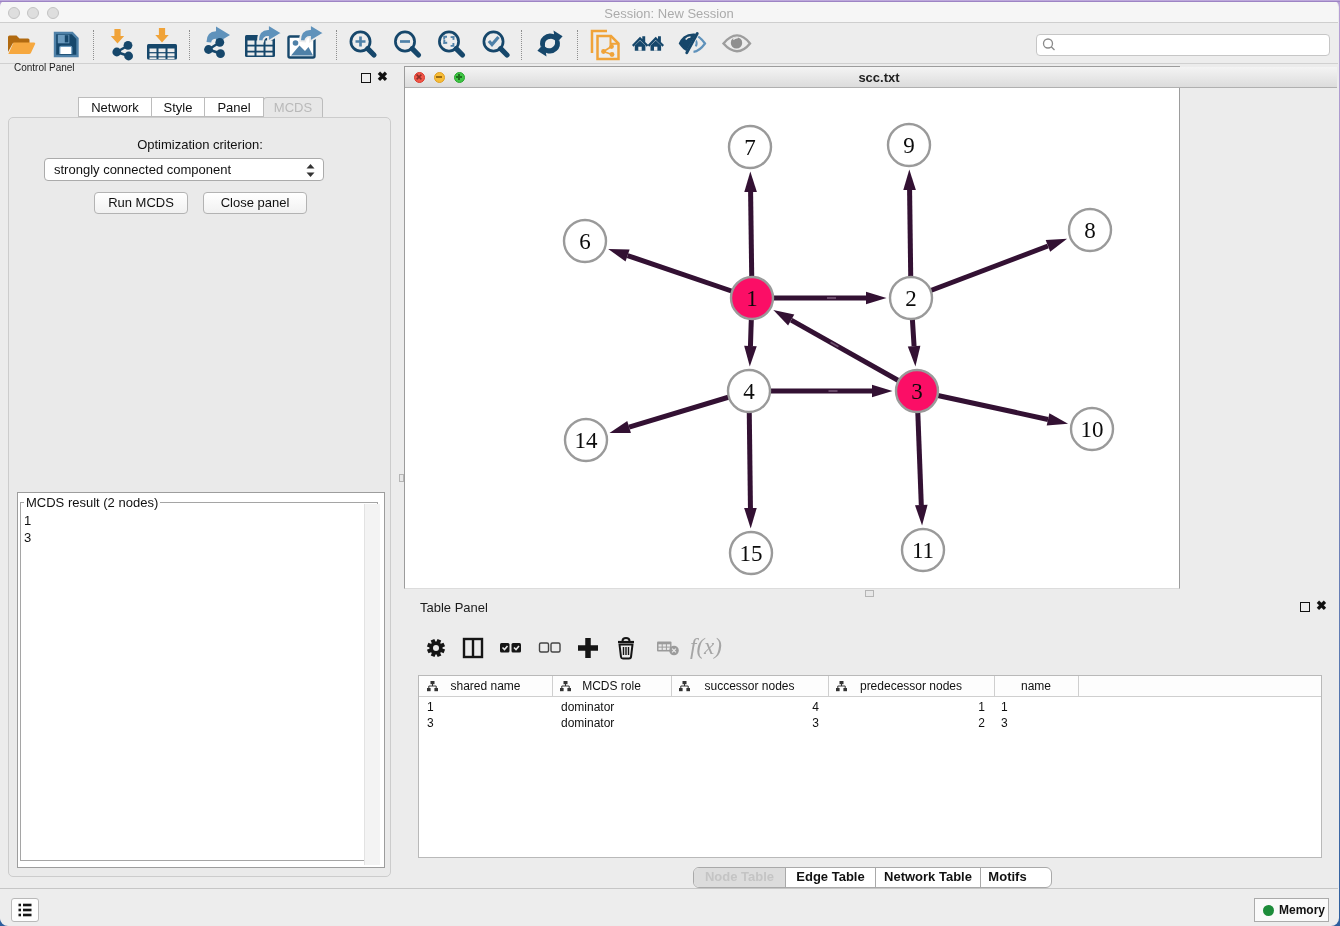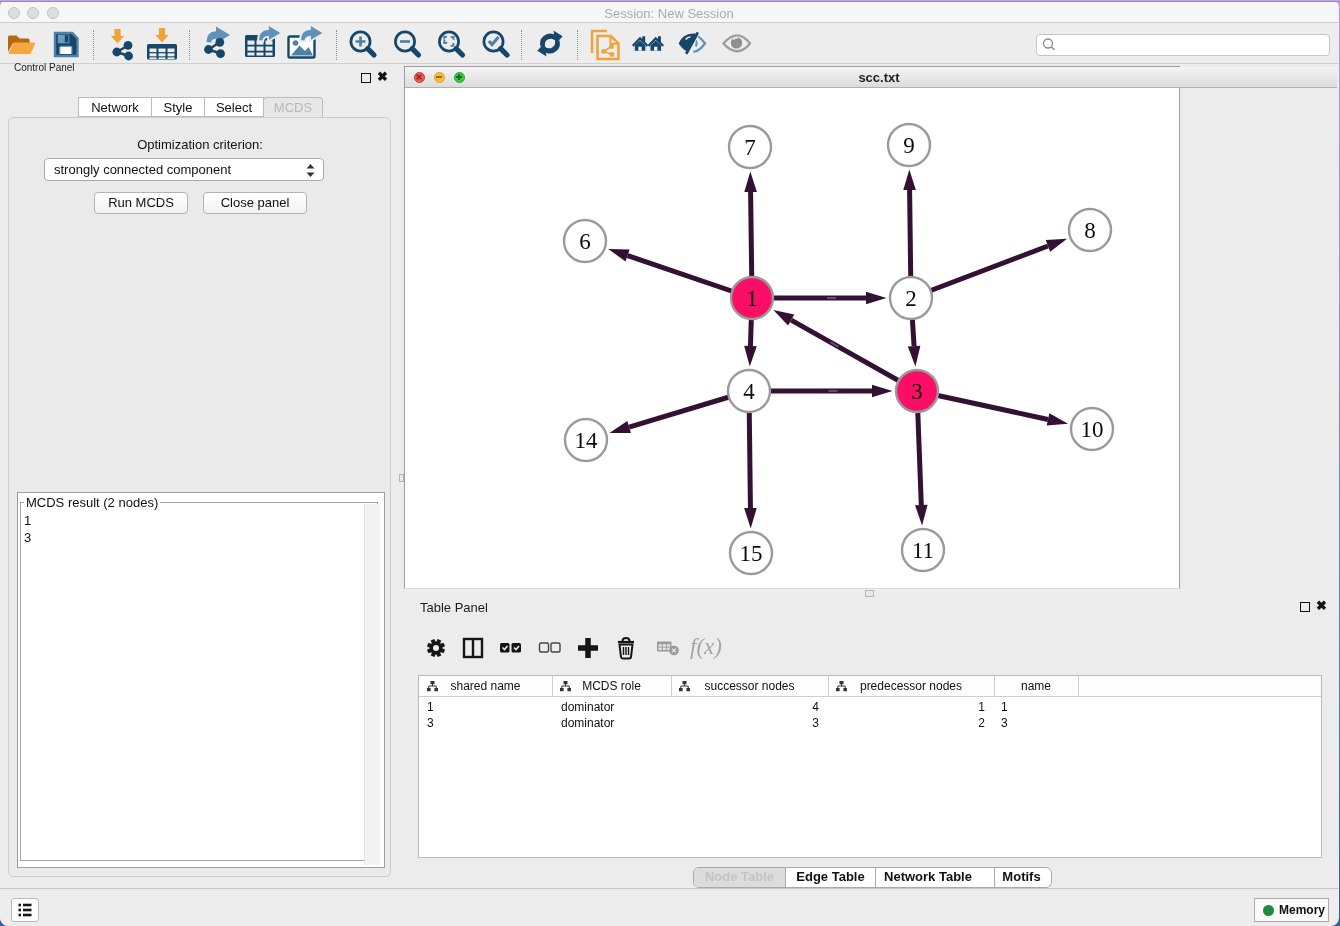--- a/index.html
+++ b/index.html
@@ -223,21 +223,21 @@
           <circle cx="11" cy="8.5" r="4.5" fill="none" stroke="#8a8a8a" stroke-width="1.3"></circle>
           <line x1="14.2" y1="11.8" x2="17.5" y2="15" stroke="#8a8a8a" stroke-width="1.3"></line>
         </svg></div>
   </div>
 
   <div id="cp-head">Control Panel</div>
   <div class="float-ico" style="left:361px;top:73px;"></div>
   <div class="x-ico" style="left:377px;top:69px;">✖</div>
   <div class="tab" style="left:78px;width:74px;">Network</div>
   <div class="tab" style="left:151px;width:54px;">Style</div>
-  <div class="tab" style="left:204px;width:60px;">Select</div>
+  <div class="tab" style="left:204px;width:60px;">Panel</div>
   <div class="tab" id="tab-mcds" style="left:263px;width:60px;">MCDS</div>
   <div id="cp-body"></div>
   <div id="opt-label">Optimization criterion:</div>
   <div id="dd">
       <span>strongly connected component</span>
     <svg width="11" height="15" style="position:absolute;right:7px;top:4px;">
       <path d="M1.5,5.5 L5.5,1 L9.5,5.5 Z" fill="#333"></path>
       <path d="M1.5,9.5 L5.5,14 L9.5,9.5 Z" fill="#333"></path>
     </svg>
   </div>
@@ -419,21 +419,21 @@
     <div class="td" style="left:142px;top:40px;">dominator</div>
     <div class="td" style="left:252px;top:40px;width:148px;text-align:right;">3</div>
     <div class="td" style="left:409px;top:40px;width:157px;text-align:right;">2</div>
     <div class="td" style="left:582px;top:40px;">3</div>
   </div>
 
   <div id="btabs" style="width:357px;">
     <div class="btab" style="left:0;width:91px;border-left:none;background:#dcdcdc;color:#c4c4c4;">Node Table</div>
     <div class="btab" style="left:91px;width:90px;">Edge Table</div>
     <div class="btab" style="left:181px;width:105px;">Network Table</div>
-    <div class="btab" style="left:300px;width:54px;">Motifs</div>
+    <div class="btab" style="left:286px;width:54px;">Motifs</div>
   </div>
 
   <div id="status">
     <div id="list-btn">
       <svg width="26" height="22">
           <g stroke="#161616" stroke-width="2.6">
         <line x1="6.5" y1="6" x2="9" y2="6"></line>
             <line x1="11" y1="6" x2="19.5" y2="6"></line>
         <line x1="6.5" y1="11" x2="9" y2="11"></line>
             <line x1="11" y1="11" x2="19.5" y2="11"></line>

